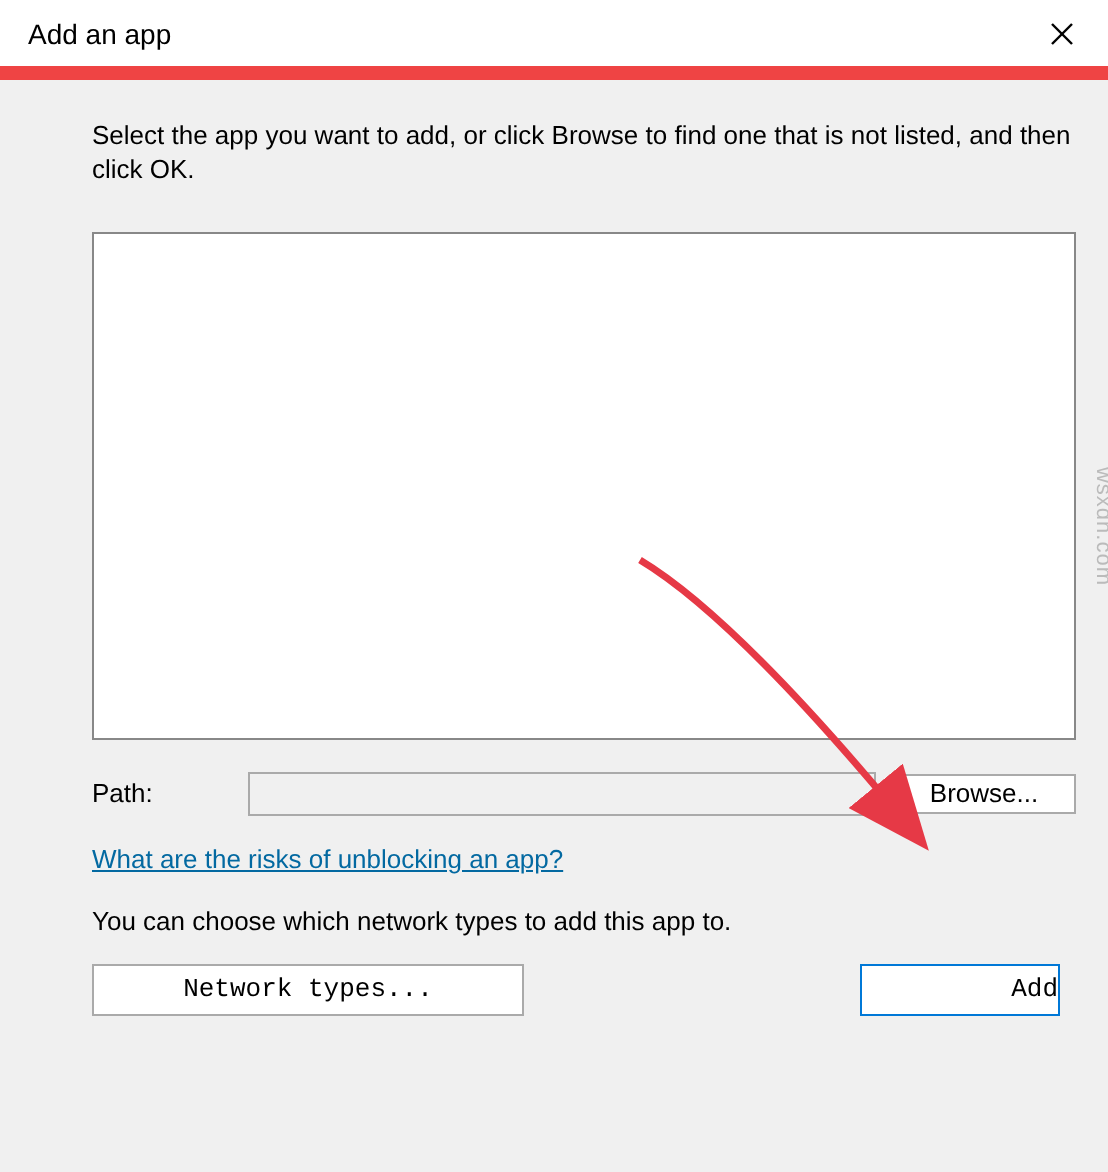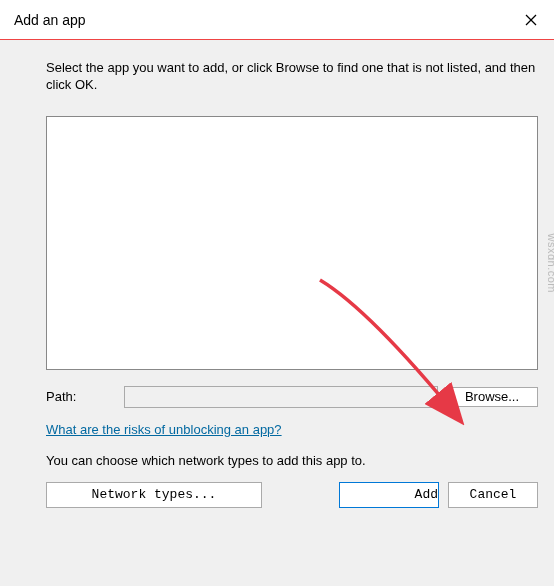--- a/index.html
+++ b/index.html
@@ -16,21 +16,21 @@
       overflow: hidden;
       position: relative;
     }
     .titlebar {
       display: flex;
       justify-content: space-between;
       align-items: center;
       background: #ffffff;
       height: 40px;
       padding-left: 14px;
-      border-bottom: 1px solid #ef4444;
+      border-bottom: 7px solid #ef4444;
       gap: 48px;
     }
     .title {
       font-size: 14px;
     }
     .close-btn {
       width: 46px;
       height: 40px;
       display: flex;
       align-items: center;
@@ -167,21 +167,20 @@
   </div>
 
   <a href="#" class="risks-link">What are the risks of unblocking an app?</a>
 
   <p class="network-text">You can choose which network types to add this app to.</p>
 
   <div class="button-row">
     <button class="btn network-types-btn">Network types...</button>
     <div class="spacer"></div>
     <button class="btn add-btn">Add</button>
-    <button class="btn cancel-btn">Cancel</button>
   </div>
 </div>
 
 <svg class="arrow-svg" width="180" height="180">
   <defs>
     <marker id="arrowhead" markerWidth="12" markerHeight="10" refX="10" refY="5" orient="auto">
       <polygon points="0 0, 12 5, 0 10" fill="#e63946"></polygon>
     </marker>
   </defs>
   <path d="M 10 10 Q 60 40 150 150" stroke="#e63946" stroke-width="3.5" fill="none" marker-end="url(#arrowhead)"></path>

